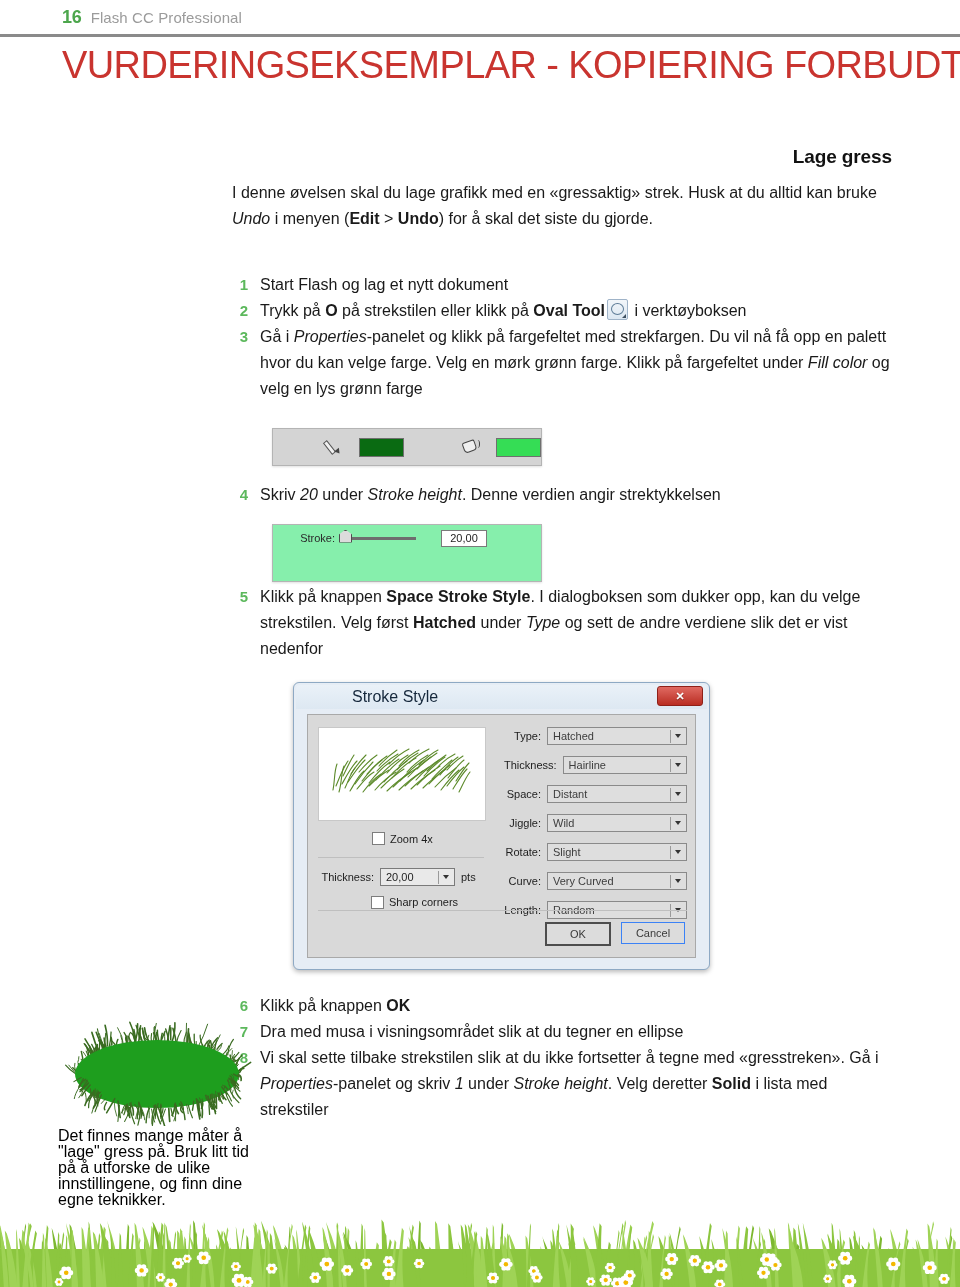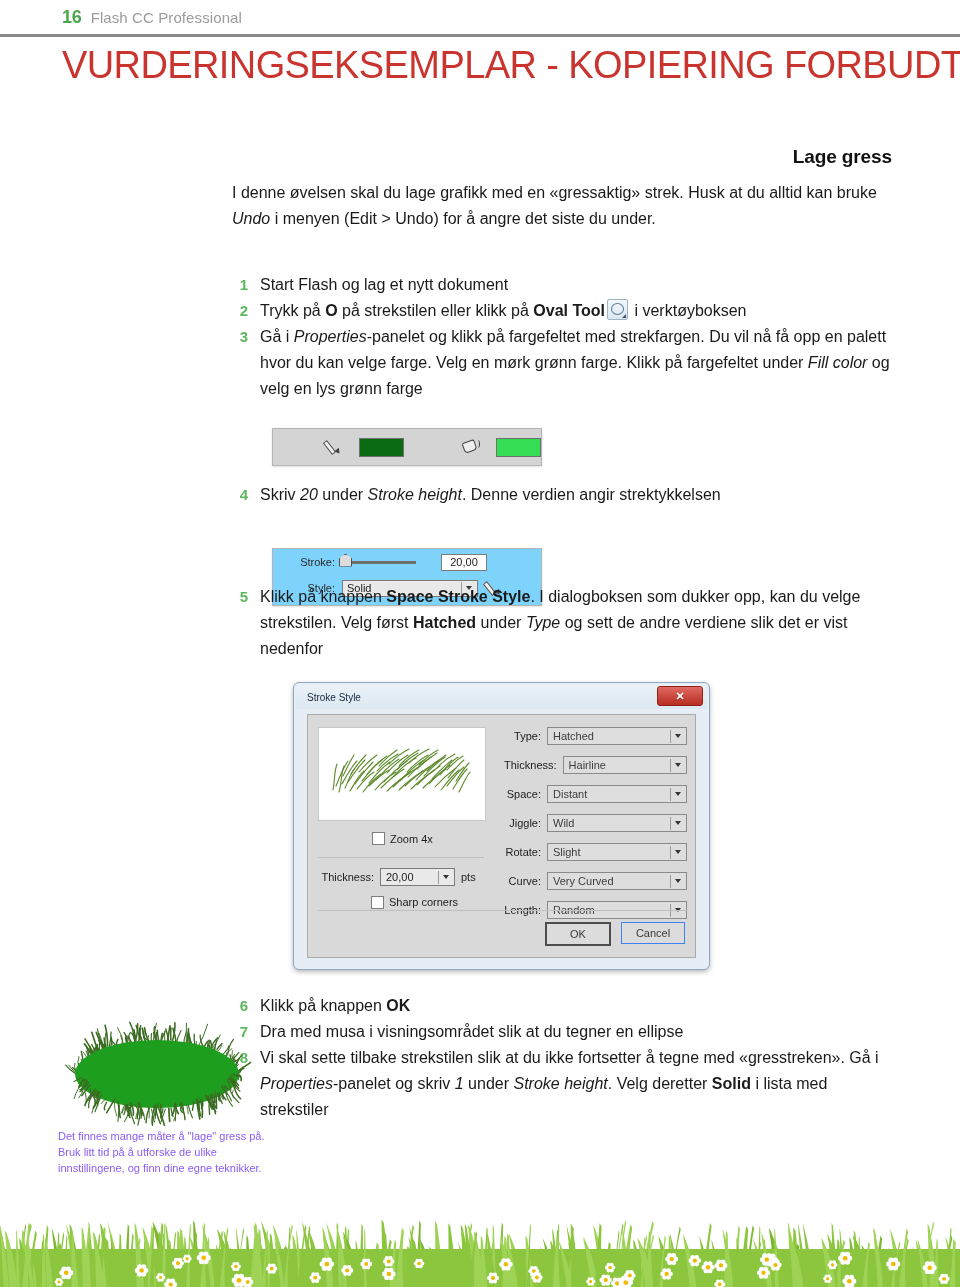--- a/index.html
+++ b/index.html
@@ -76,21 +76,21 @@
     letter-spacing: -0.1px;
     text-align: right;
   }
   .intro {
     font-size: 16px;
     line-height: 26px;
     margin: 0;
     color: #1a1a1a;
   }
   .intro i { font-style: italic; }
-  .intro b { font-weight: normal; margin-top: 17px; }
+  .intro b { font-weight: bold; margin-top: 17px; }
 
   
   .steps {
     margin: 0;
     padding: 0;
     list-style: none;
   }
   .step {
     display: flex;
     align-items: flex-start;
@@ -229,26 +229,25 @@
   }
   .swatch-gap { width: 30px; }
 
   
   .stroke-panel {
     position: absolute;
     left: 272px;
     top: 524px;
     width: 268px;
     height: 56px;
-    background: #7dd3fc;
+    background: #86efac;
     border: 1px solid #b4b4b4;
     box-shadow: 0 1px 2px rgba(0,0,0,0.12);
     font-size: 11px;
     color: #2a2a2a;
-    margin-top: 24px;
   }
   .sp-row {
     display: flex;
     align-items: center;
     height: 26px;
     padding: 0 10px;
     gap: 7px;
   }
   .sp-label {
     width: 52px;
@@ -327,22 +326,23 @@
   .dlg-titlebar {
     height: 24px;
     background: linear-gradient(#eaf1f8, #dde8f2);
     display: flex;
     align-items: center;
     padding-left: 11px;
     position: relative;
     border-radius: 4px 4px 0 0;
   }
   .dlg-title {
-    font-size: 10px;
+    font-size: 16px;
     color: #16283c;
+    margin-left: 45px;
   }
   .dlg-close {
     position: absolute;
     right: 4px;
     top: 1px;
     width: 44px;
     height: 18px;
     background: linear-gradient(#e06a62, #b92d22);
     border: 1px solid #8f2018;
     border-radius: 3px;
@@ -473,23 +473,23 @@
     top: 1018px;
     width: 205px;
     height: 108px;
   }
   
   .caption {
     position: absolute;
     left: 58px;
     top: 1128px;
     width: 212px;
-    font-size: 11px;
+    font-size: 16px;
     line-height: 16px;
-    color: #8b5cf6;
+    color: #000000;
   }
 
   
   .grass-border {
     position: absolute;
     left: 0;
     bottom: 0;
     width: 960px;
     height: 110px;
   }
@@ -500,21 +500,21 @@
 <div class="page-header">
   <span class="page-number">16</span>
   <span class="page-header-title">Flash CC Professional</span>
 </div>
 <div class="header-rule"></div>
 
 <div class="watermark">VURDERINGSEKSEMPLAR - KOPIERING FORBUDT!</div>
 
 <div class="content">
   <h2 class="section-title">Lage gress</h2>
-  <p class="intro"><span>I denne øvelsen skal du lage grafikk med en «gressaktig» strek. Husk at du alltid kan bruke </span><i>Undo</i><span> i menyen (</span><b>Edit</b><span> &gt; </span><b>Undo</b><span>) for å angre det siste du under.</span></p>
+  <p class="intro"><span>I denne øvelsen skal du lage grafikk med en «gressaktig» strek. Husk at du alltid kan bruke </span><i>Undo</i><span> i menyen (</span><b>Edit</b><span> &gt; </span><b>Undo</b><span>) for å skal det siste du gjorde.</span></p>
 </div>
 
 <ol class="steps steps-top">
   <li class="step">
     <span class="step-num">1</span>
     <span class="step-text">Start Flash og lag et nytt dokument</span>
   </li>
   <li class="step">
     <span class="step-num">2</span>
     <span class="step-text"><span>Trykk på </span><b>O</b><span> på strekstilen eller klikk på </span><b>Oval Tool</b><span class="oval-tool-icon"></span><span> i verktøyboksen</span></span>
@@ -542,30 +542,20 @@
   </li>
 </ol>
 
 <div class="stroke-panel">
   <div class="sp-row">
     <span class="sp-label">Stroke:</span>
     <span class="slider-track">
         <span class="slider-thumb"></span>
       </span>
     <span class="num-box">20,00</span>
-  </div>
-  <div class="sp-row">
-    <span class="sp-label">Style:</span>
-    <span class="sel-box">
-      <span>Solid</span>
-      <span class="sel-arrow">
-          <span class="caret"></span>
-        </span>
-    </span>
-    <span class="pencil-icon"></span>
   </div>
 </div>
 
 <ol class="steps step-5-block">
   <li class="step">
     <span class="step-num">5</span>
     <span class="step-text"><span>Klikk på knappen </span><b>Space Stroke Style</b><span>. I dialogboksen som dukker opp, kan du velge strekstilen. Velg først </span><b>Hatched</b><span> under </span><i>Type</i><span> og sett de andre verdiene slik det er vist nedenfor</span></span>
   </li>
 </ol>
 

